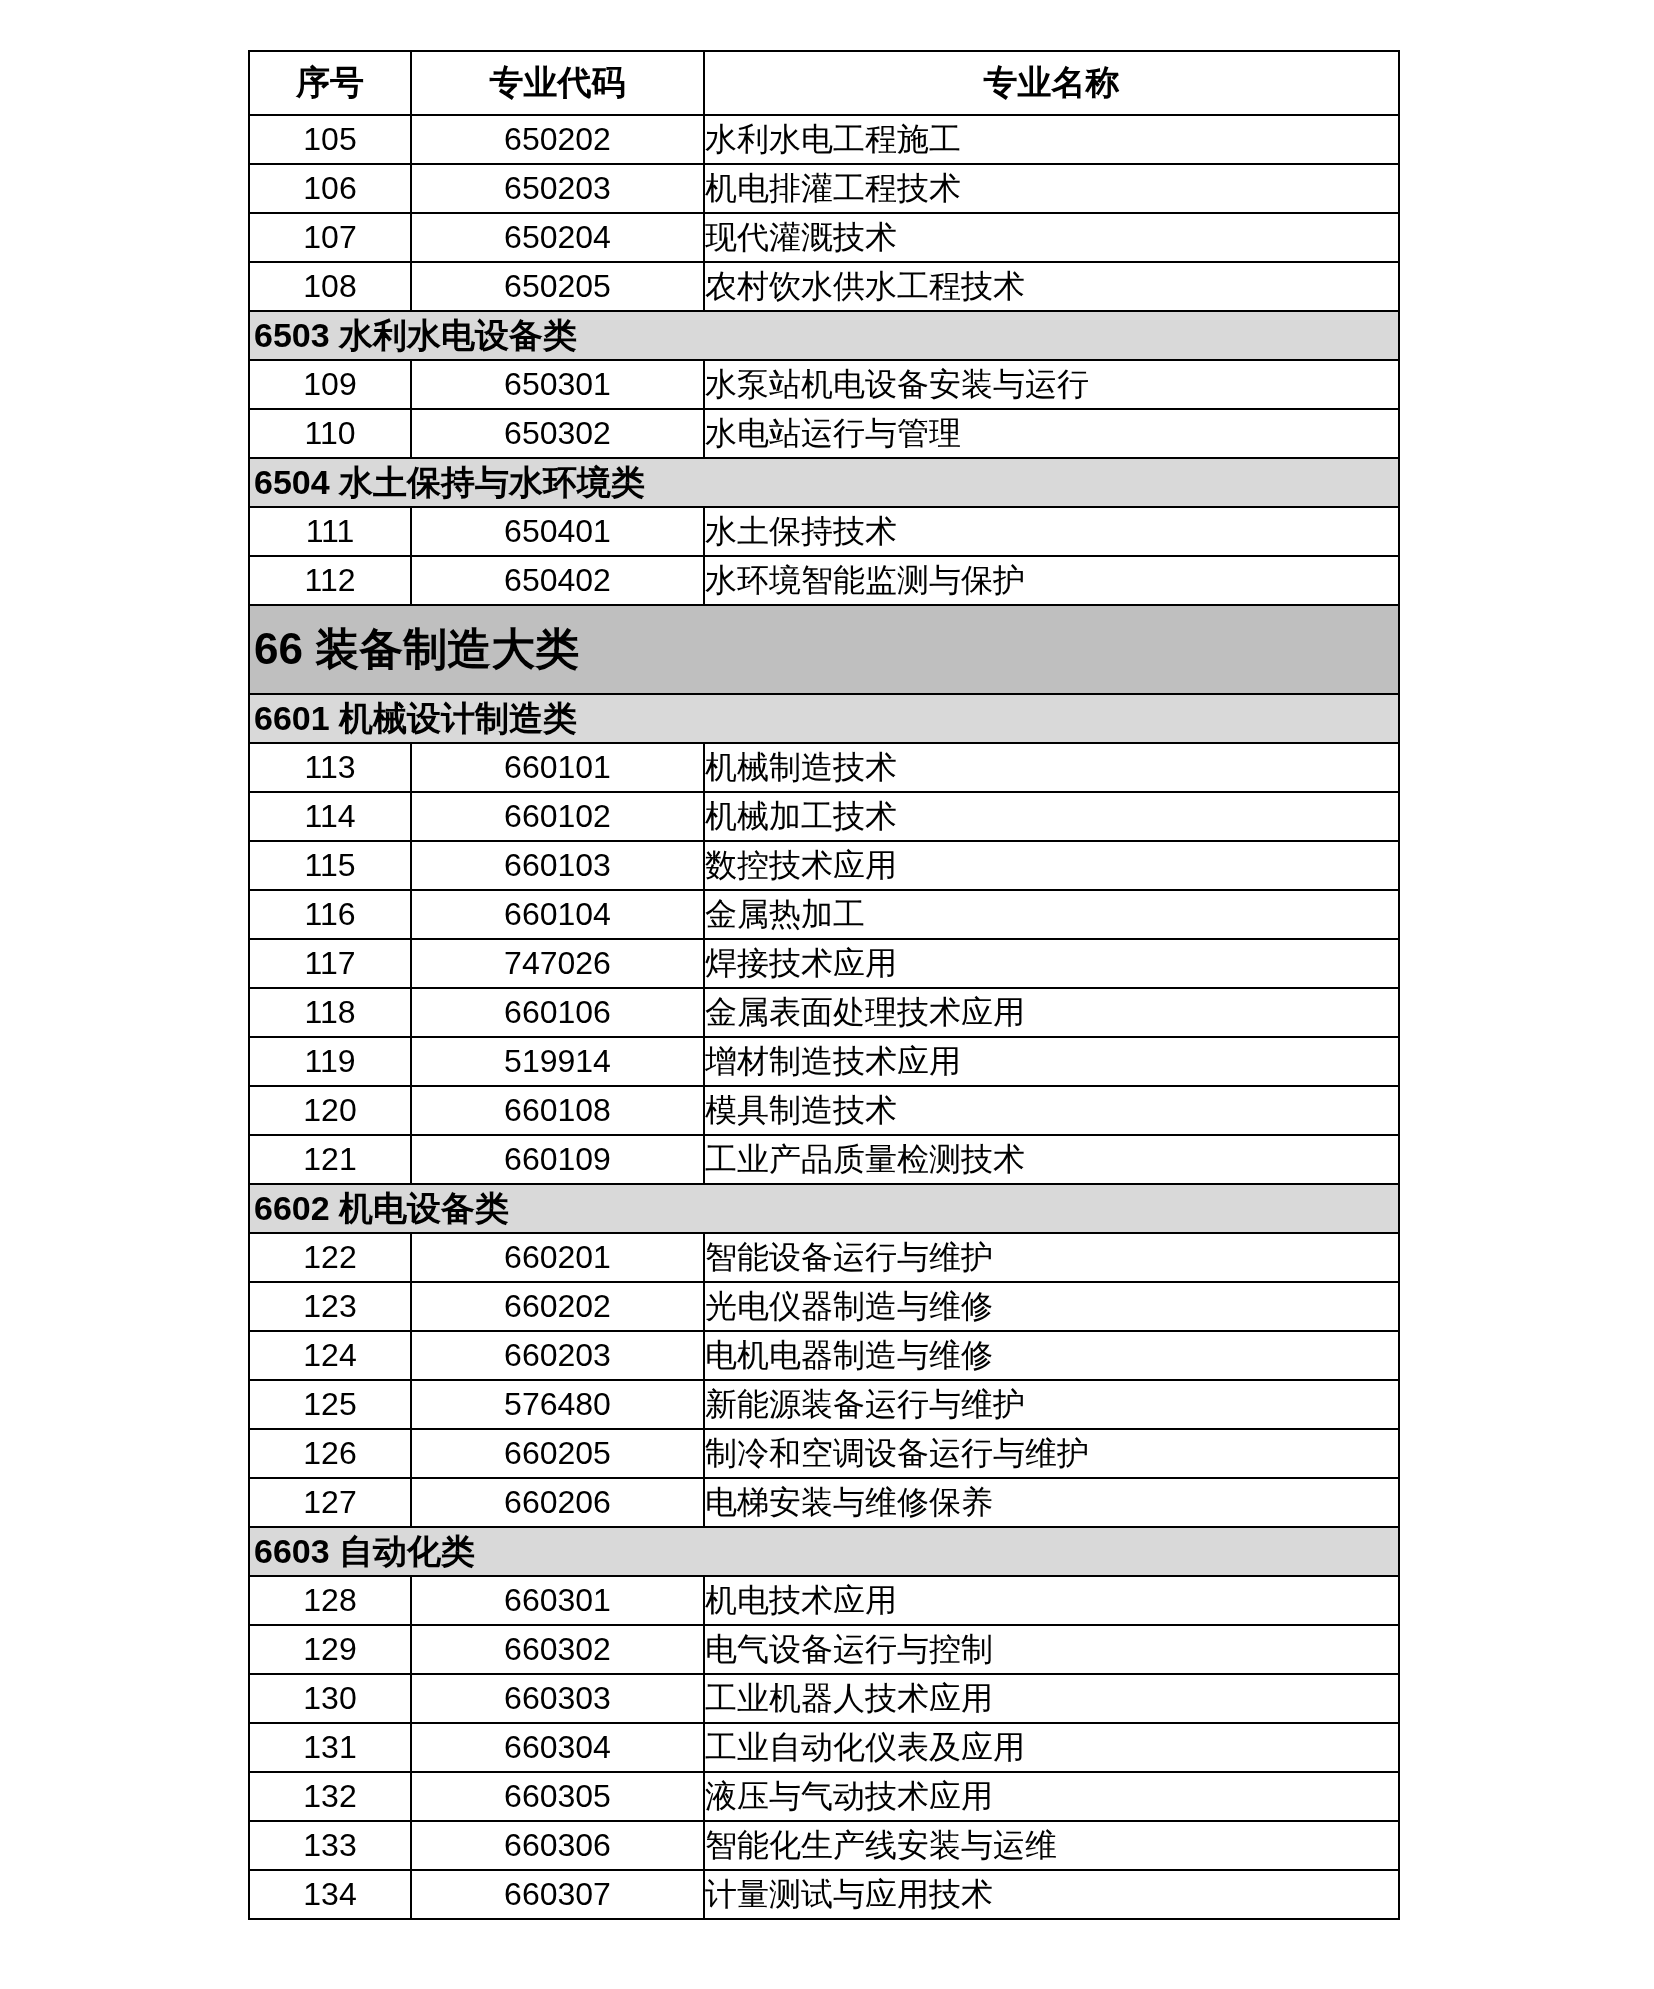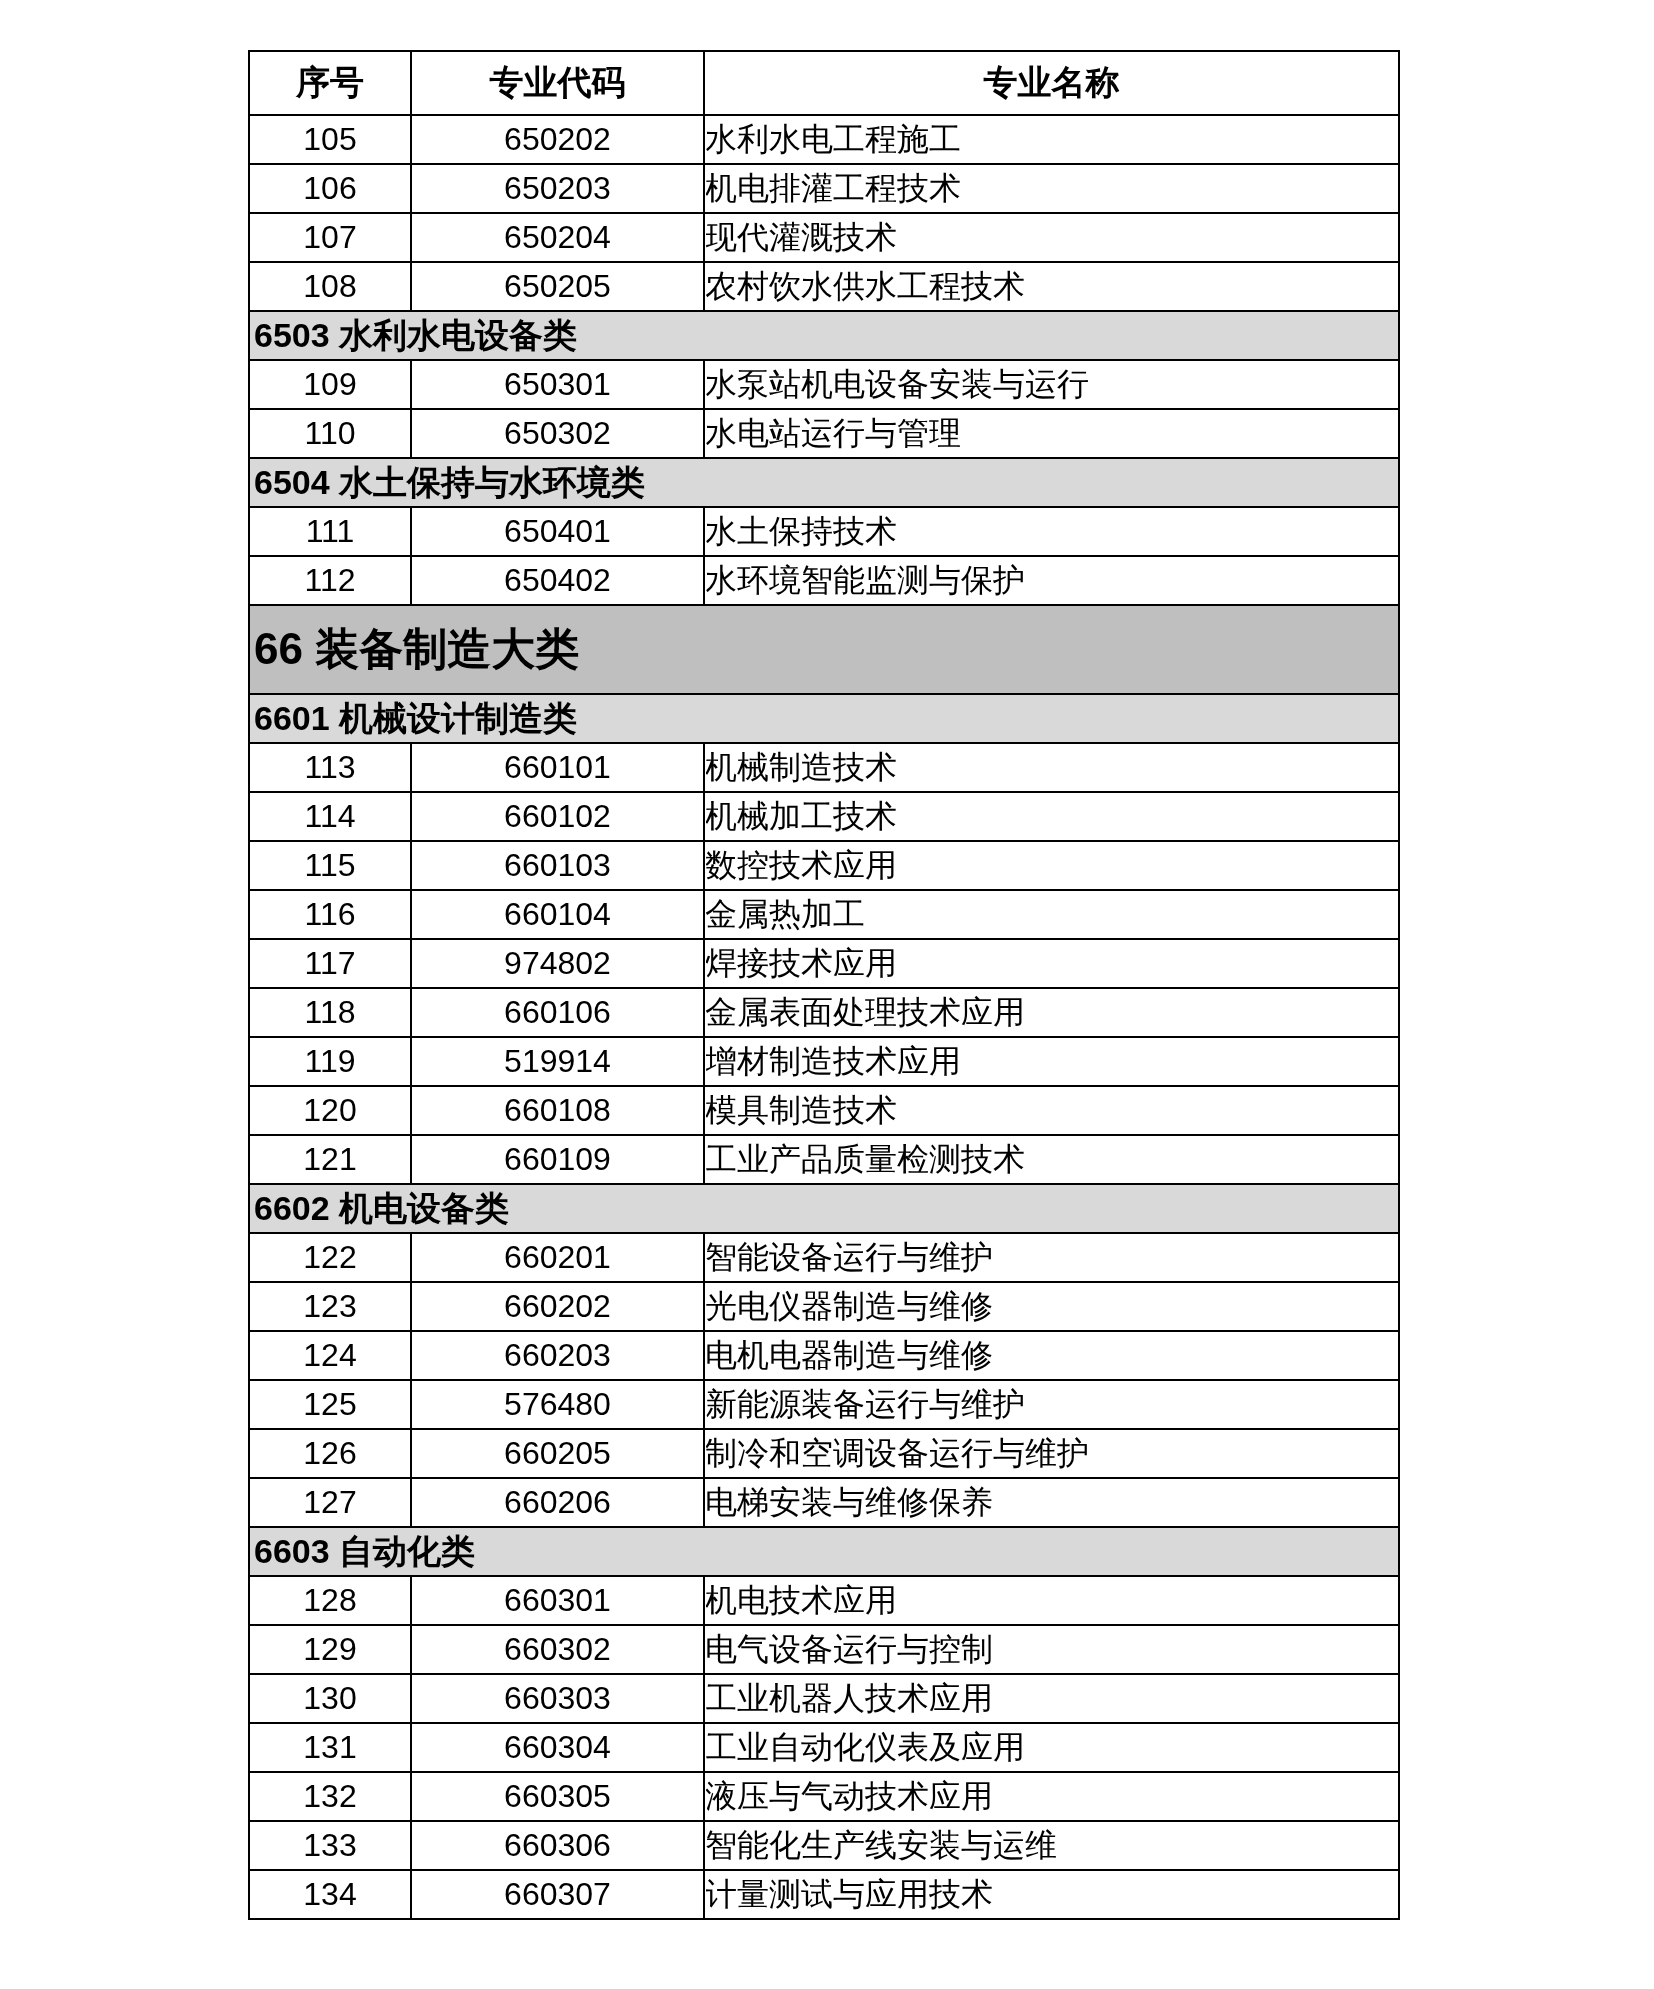--- a/index.html
+++ b/index.html
@@ -47,21 +47,20 @@
   }
   .cell-no, .cell-code {
     text-align: center;
     font-family: "Liberation Sans", sans-serif;
     border-radius: 9px;
   }
   .cell-name {
     text-align: left;
     padding-left: 6px;
     font-family: "Liberation Serif", serif;
-    border-radius: 18px;
   }
   .subsection-row td {
     height: 47px;
     background: #d9d9d9;
     font-size: 34px;
     font-weight: bold;
     text-align: left;
     padding-left: 4px;
     font-family: "Liberation Sans", sans-serif;
   }
@@ -160,21 +159,21 @@
           <td class="cell-code">660103</td>
           <td class="cell-name">数控技术应用</td>
         </tr>
         <tr class="data-row">
           <td class="cell-no">116</td>
           <td class="cell-code">660104</td>
           <td class="cell-name">金属热加工</td>
         </tr>
         <tr class="data-row">
           <td class="cell-no">117</td>
-          <td class="cell-code">974802</td>
+          <td class="cell-code">747026</td>
           <td class="cell-name">焊接技术应用</td>
         </tr>
         <tr class="data-row">
           <td class="cell-no">118</td>
           <td class="cell-code">660106</td>
           <td class="cell-name">金属表面处理技术应用</td>
         </tr>
         <tr class="data-row">
           <td class="cell-no">119</td>
           <td class="cell-code">519914</td>

